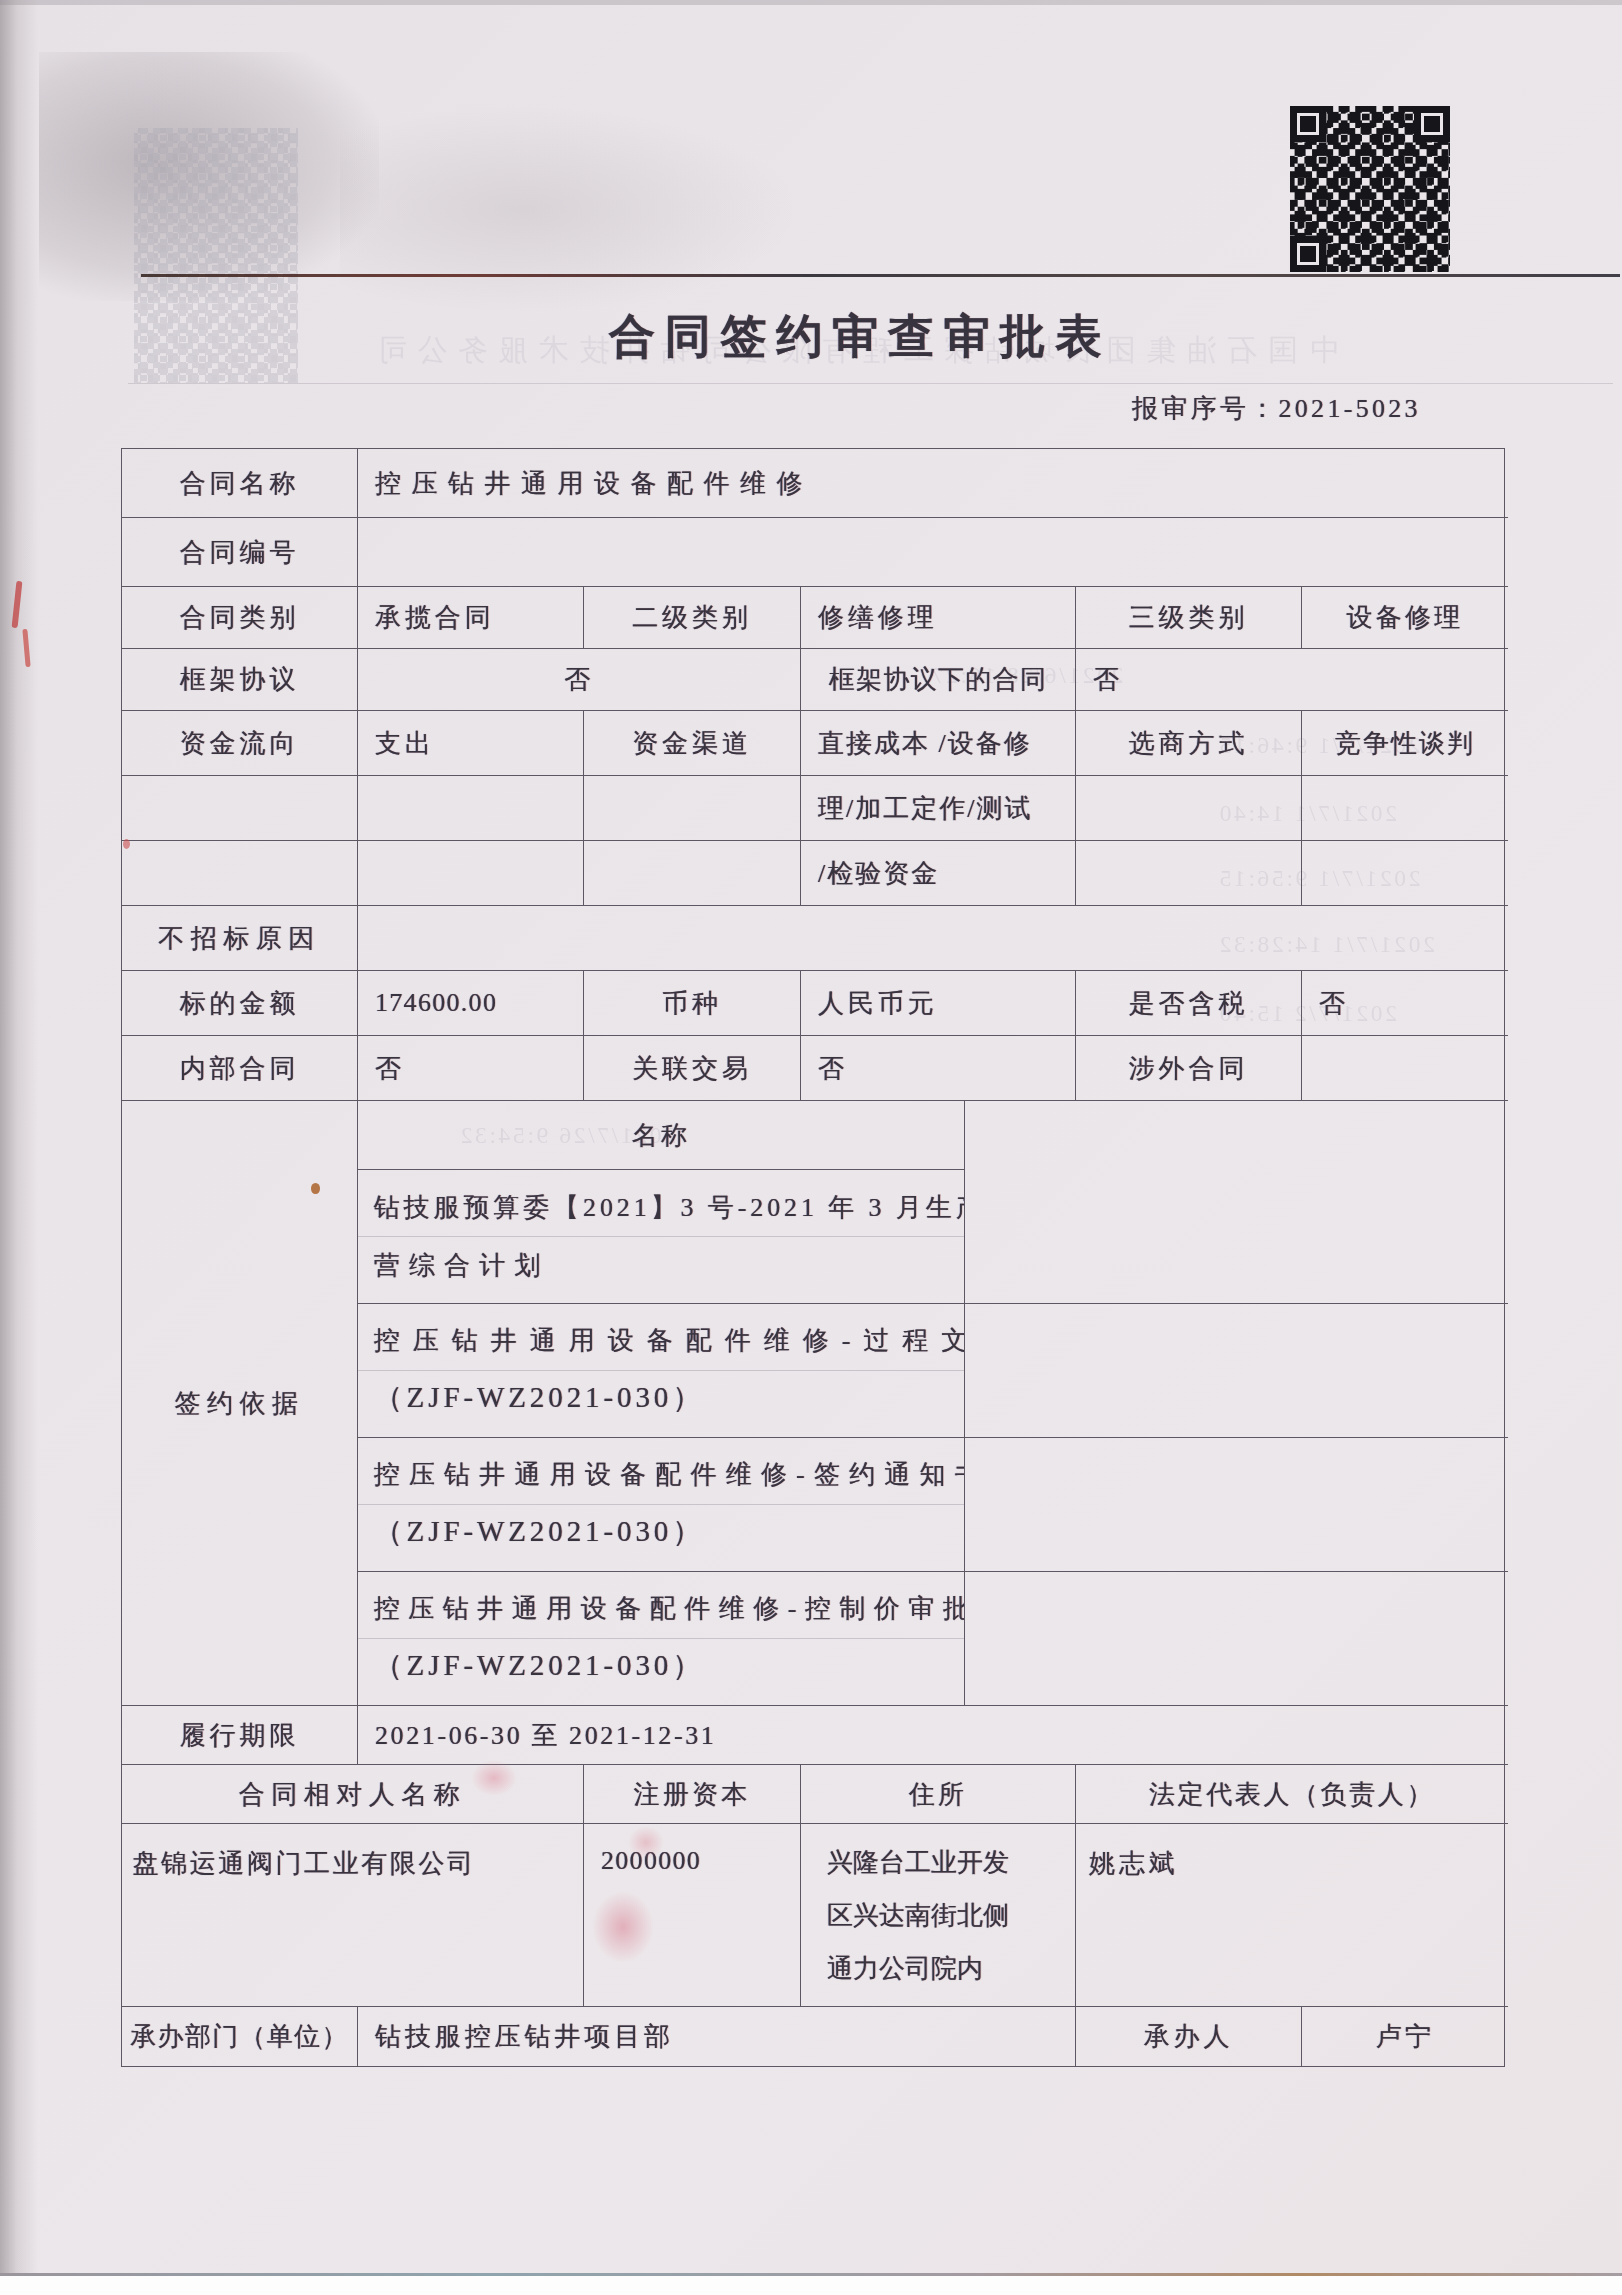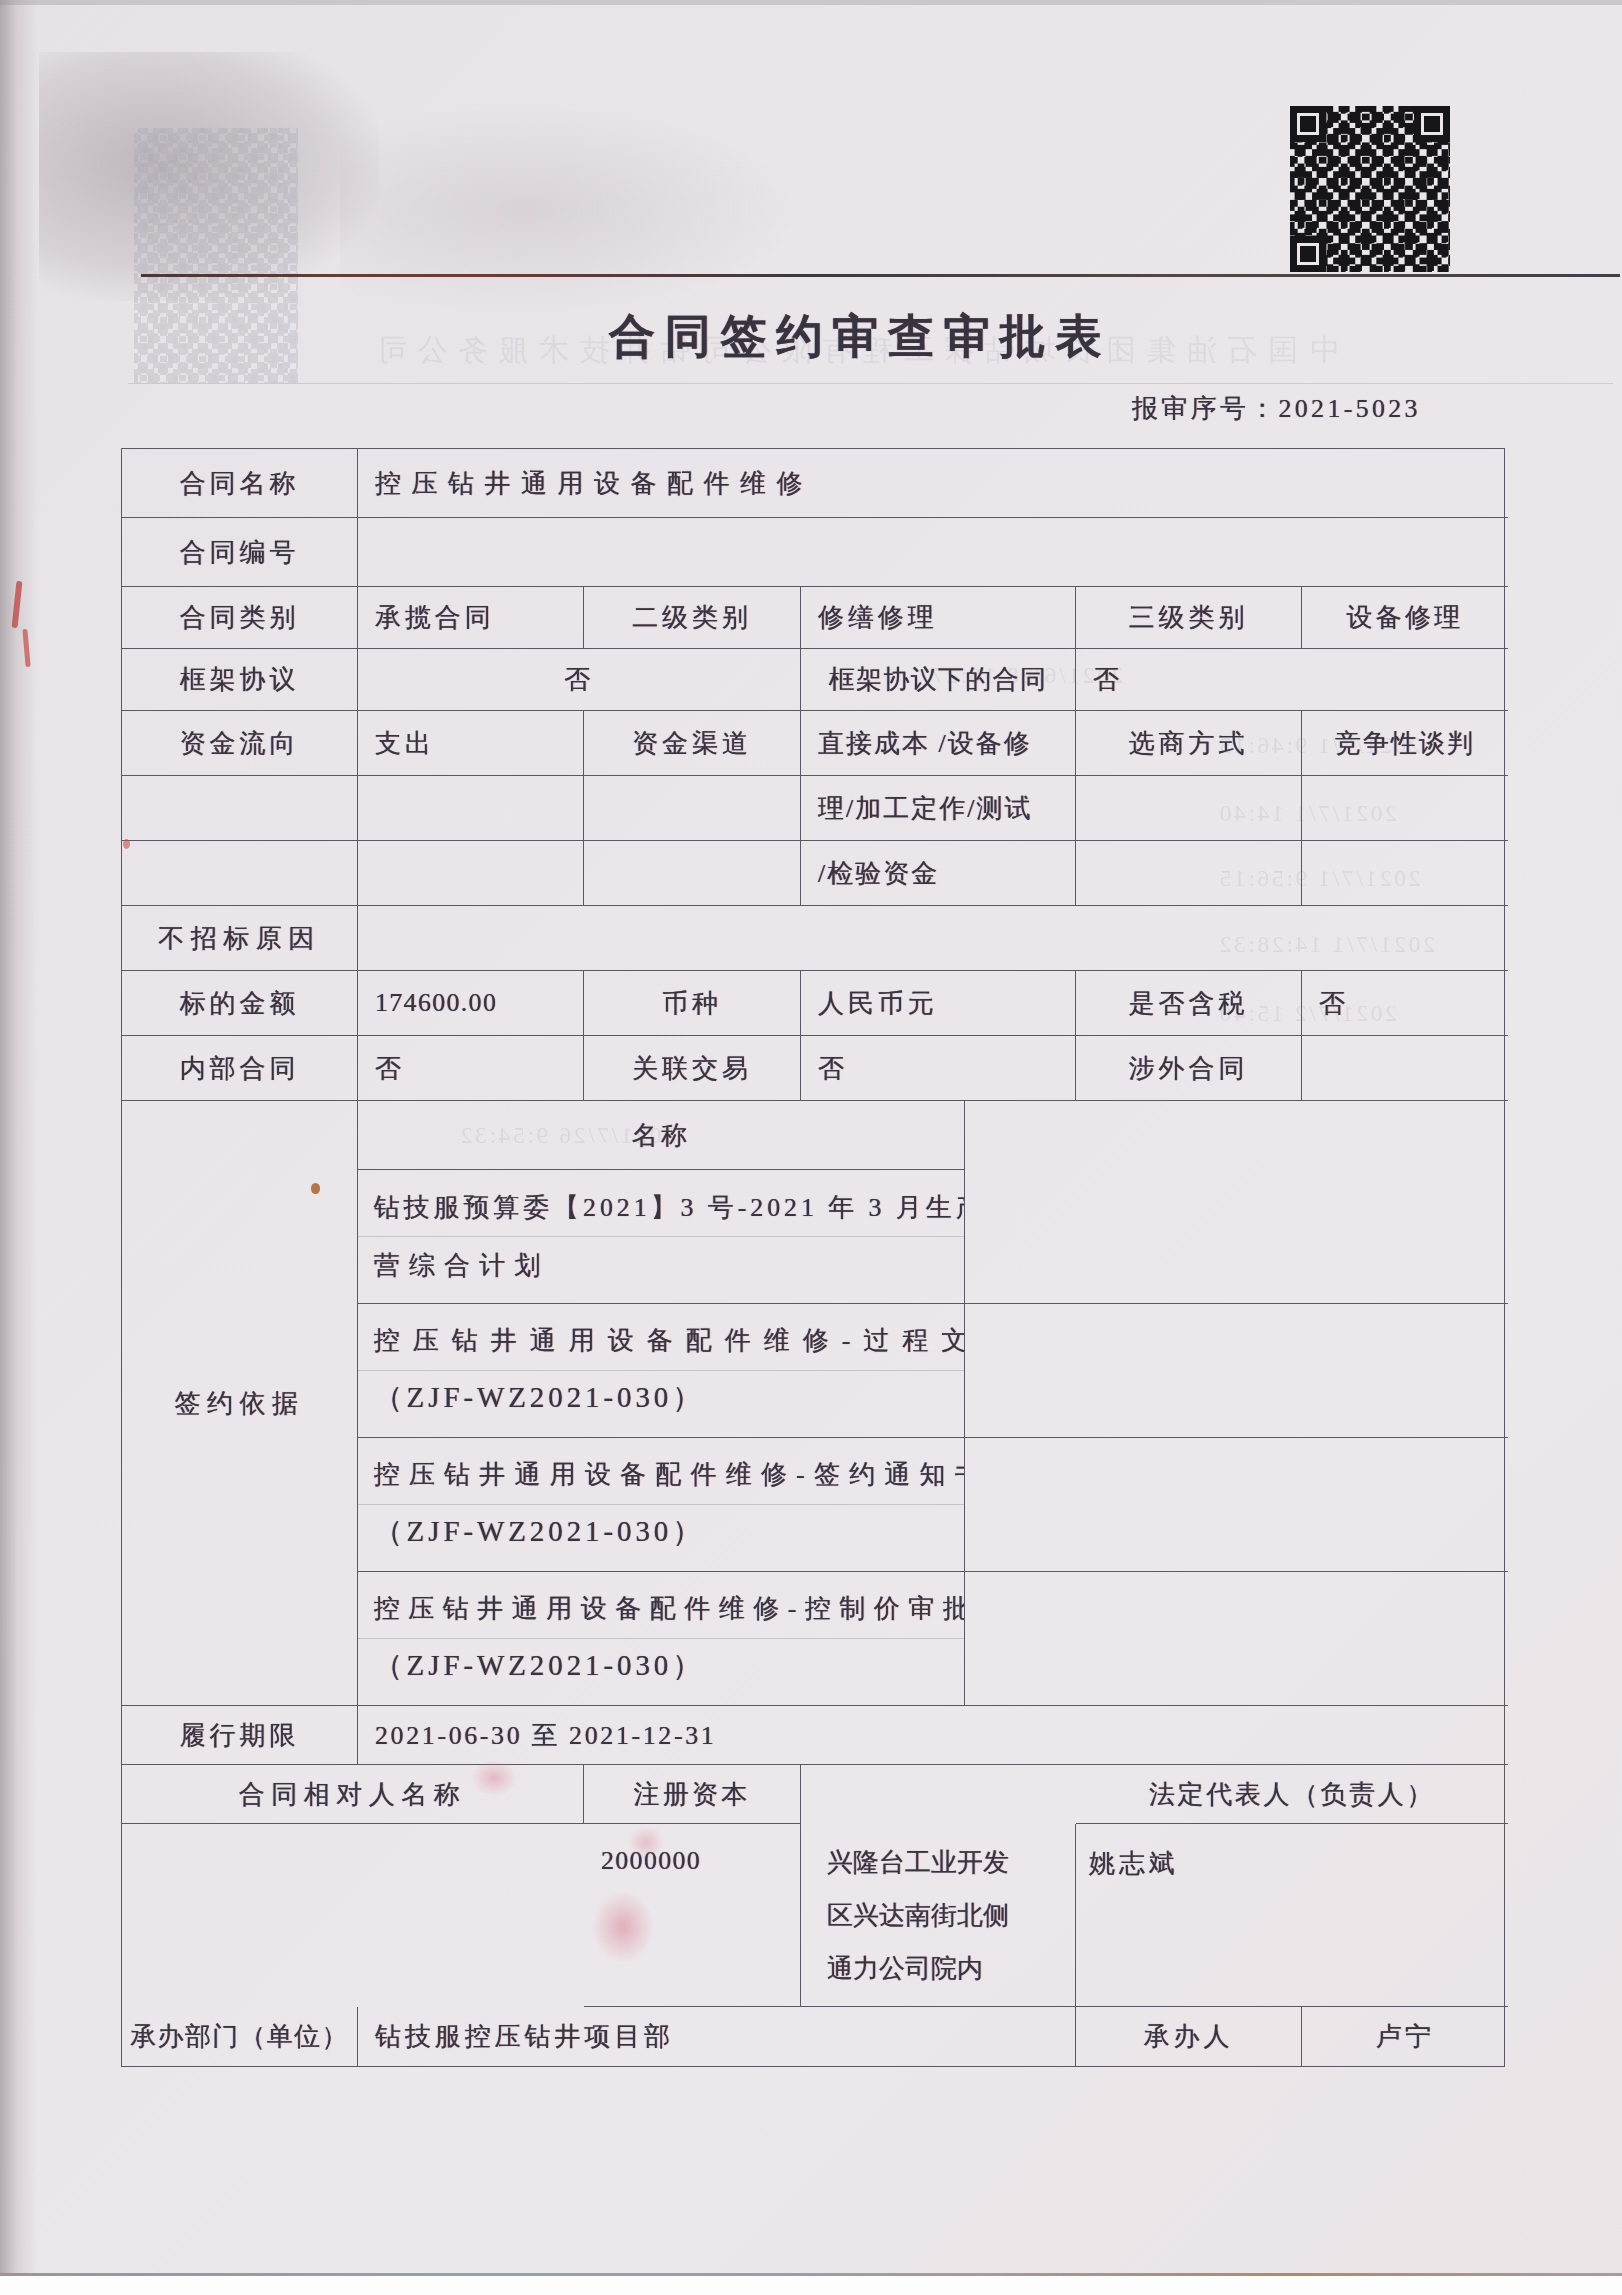--- a/index.html
+++ b/index.html
@@ -192,22 +192,24 @@
       <span class="ls13">控压钻井通用设备配件维修-控制价审批单</span>
       <span class="ls6" style="font-size:29px">（ZJF-WZ2021-030）</span>
     </div>
     <div class="c er" style="grid-area:15/5/16/8"></div>
 
     <div class="c lbl" style="grid-area:16/1/17/2">履行期限</div>
     <div class="c vl er" style="grid-area:16/2/17/8;letter-spacing:2.6px">2021-06-30 至 2021-12-31</div>
 
     <div class="c vc" style="grid-area:17/1/18/3;letter-spacing:6.5px">合同相对人名称</div>
     <div class="c vc" style="grid-area:17/3/18/4">注册资本</div>
+    <div class="c vc" style="grid-area:17/4/18/6">住所</div>
     <div class="c vc er" style="grid-area:17/6/18/8;letter-spacing:2.6px">法定代表人（负责人）</div>
 
+    <div class="c vl top-align" style="grid-area:18/1/19/3;padding-left:10.5px;letter-spacing:2.6px">盘锦运通阀门工业有限公司</div>
     <div class="c vl top-align" style="grid-area:18/3/19/4;letter-spacing:1.3px">2000000</div>
     <div class="c addr" style="grid-area:18/4/19/6">
       <span>兴隆台工业开发</span>
       <span>区兴达南街北侧</span>
       <span>通力公司院内</span>
     </div>
     <div class="c vl top-align er" style="grid-area:18/6/19/8;padding-left:13px">姚志斌</div>
 
     <div class="c lbl eb" style="grid-area:19/1/20/2;letter-spacing:1.3px">承办部门（单位）</div>
     <div class="c vl eb" style="grid-area:19/2/20/6">钻技服控压钻井项目部</div>

